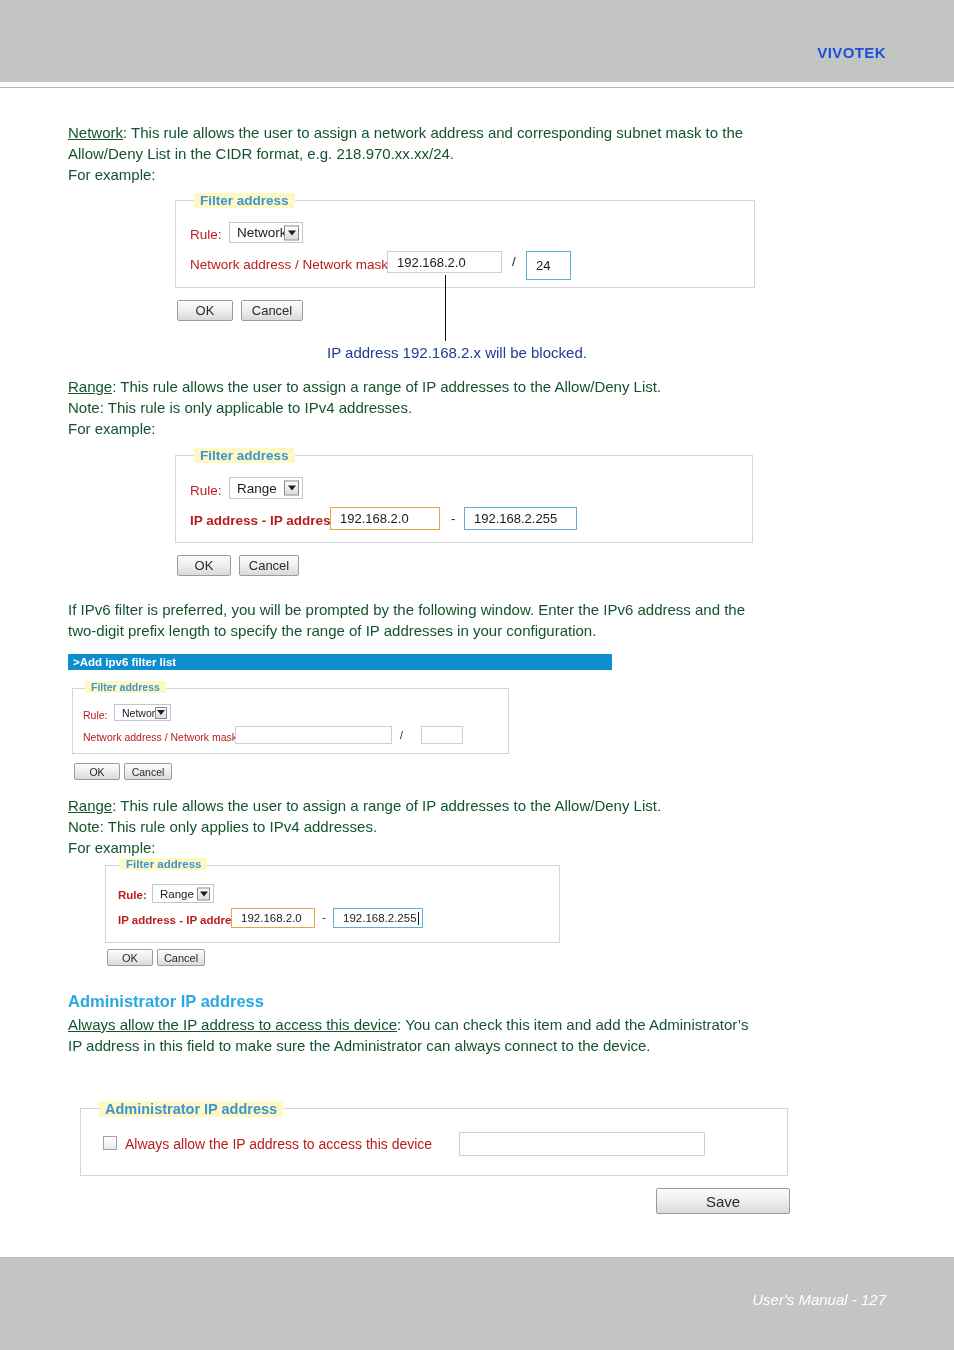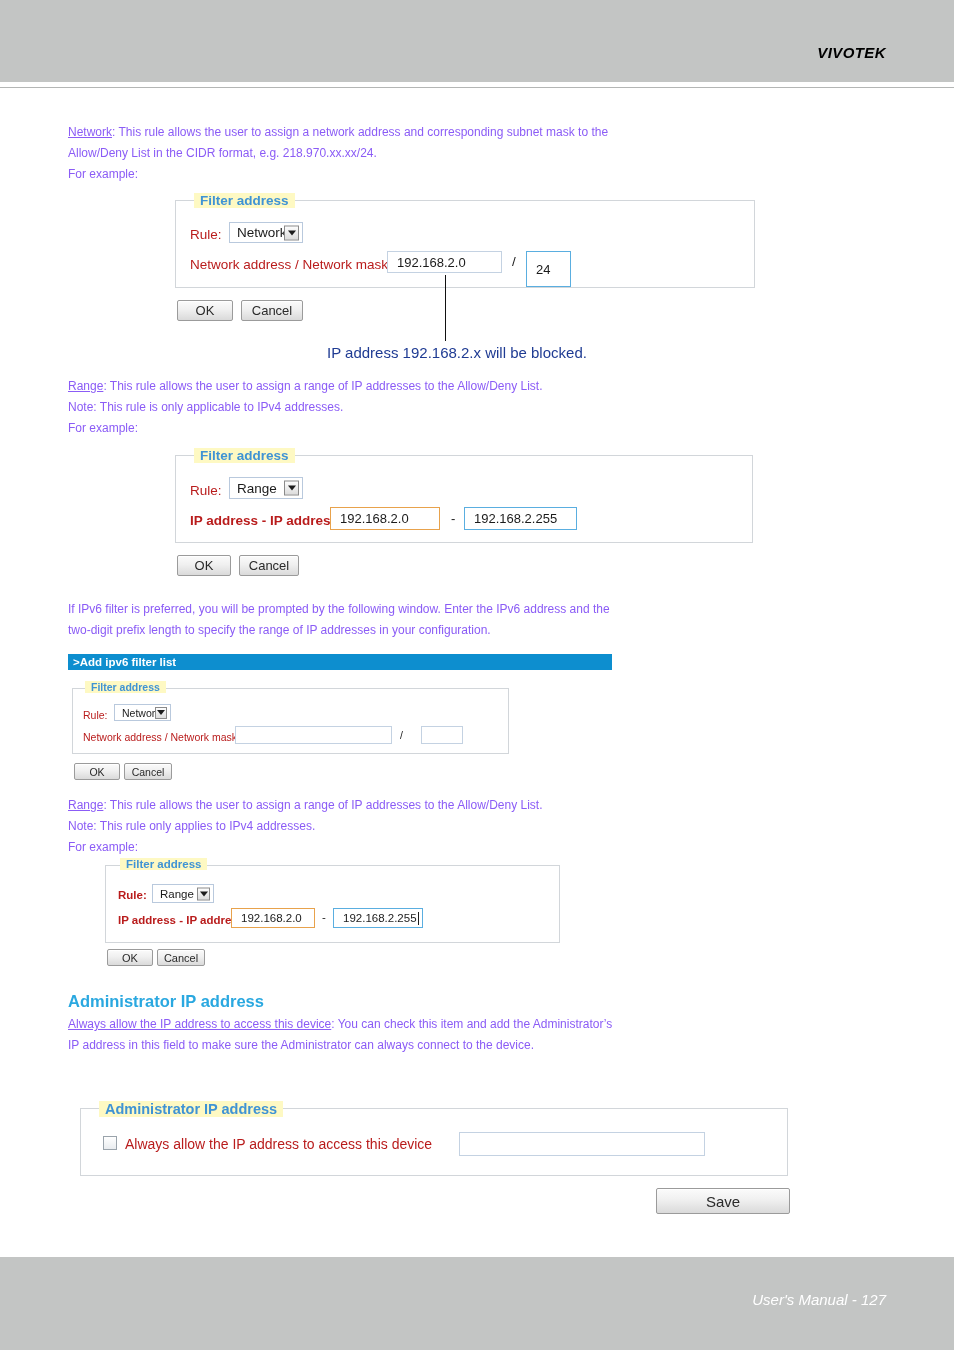--- a/index.html
+++ b/index.html
@@ -17,24 +17,23 @@
   .page-header {
     position: absolute;
     left: 0; top: 0;
     width: 954px; height: 82px;
     background: #c3c5c4;
   }
   .page-header .brand {
     position: absolute;
     right: 68px; top: 52px;
     transform: translateY(-50%);
-    color: #000000;
+    color: #1d4ed8;
     font-size: 15px;
     font-weight: bold;
-    font-style: italic;
     letter-spacing: 0.4px;
   }
   .header-rule {
     position: absolute;
     left: 0; top: 87px;
     width: 954px; height: 1px;
     background: #b4b6b5;
   }
 
   .page-footer {
@@ -47,22 +46,22 @@
     position: absolute;
     right: 68px; top: 34px;
     color: #ffffff;
     font-size: 15px;
     font-style: italic;
   }
 
   
   .para {
     position: absolute;
-    color: #8b5cf6;
-    font-size: 12px;
+    color: #14532d;
+    font-size: 15px;
     line-height: 21px;
     text-align: justify;
     text-justify: inter-word;
   }
   .para .u { text-decoration: underline; }
   .line-left { text-align: left; }
 
   .section-head {
     position: absolute;
     color: #2aa8e0;
@@ -228,21 +227,21 @@
     <span class="sel-val">Network</span>
     <span class="arrow" style="width:15px; height:15px;"></span>
   </div>
 
   <div class="fs-label" style="left:14px; top:56px; font-size:13.5px;">Network address / Network mask:</div>
 
   <div class="txt plain" style="left:211px; top:50px; width:115px; height:22px; font-size:13px;">192.168.2.0</div>
 
   <div class="slash" style="left:336px; top:53px; font-size:13.5px;">/</div>
 
-  <div class="txt blue" style="left:350px; top:50px; width:45px; height:36px; font-size:13px;">24</div>
+  <div class="txt blue" style="left:350px; top:50px; width:45px; height:29px; font-size:13px;">24</div>
 </div>
 
 <div class="btn" style="left:177px; top:300px; width:56px; height:21px; font-size:13px;">OK</div>
 <div class="btn" style="left:241px; top:300px; width:62px; height:21px; font-size:13px;">Cancel</div>
 
 <div class="callout-line" style="left:445px; top:275px; height:66px;"></div>
 <div class="callout" style="left:327px; top:344px;">IP address 192.168.2.x will be blocked.</div>
 
 <div class="para" style="left:68px; top:376px; width:820px;">
   <div class="line-left">

